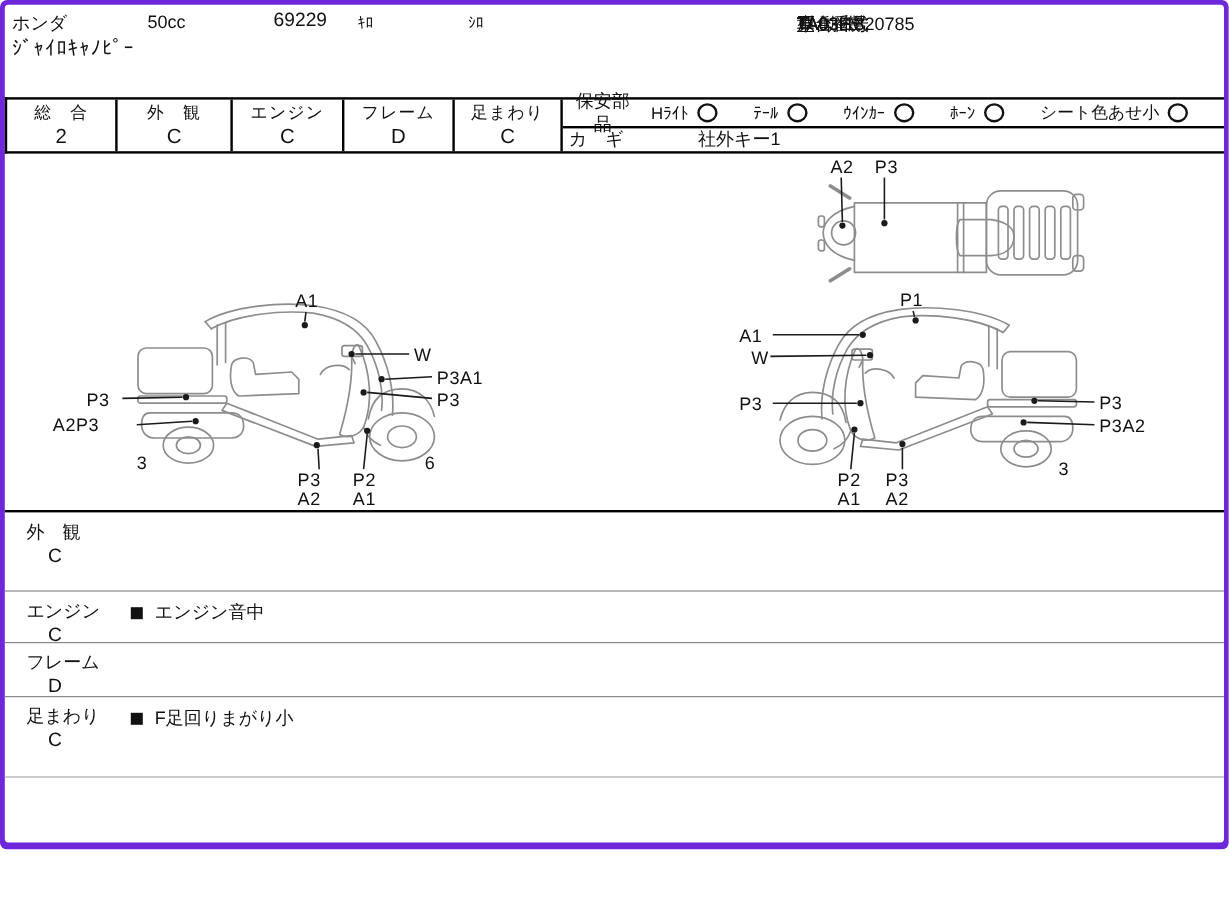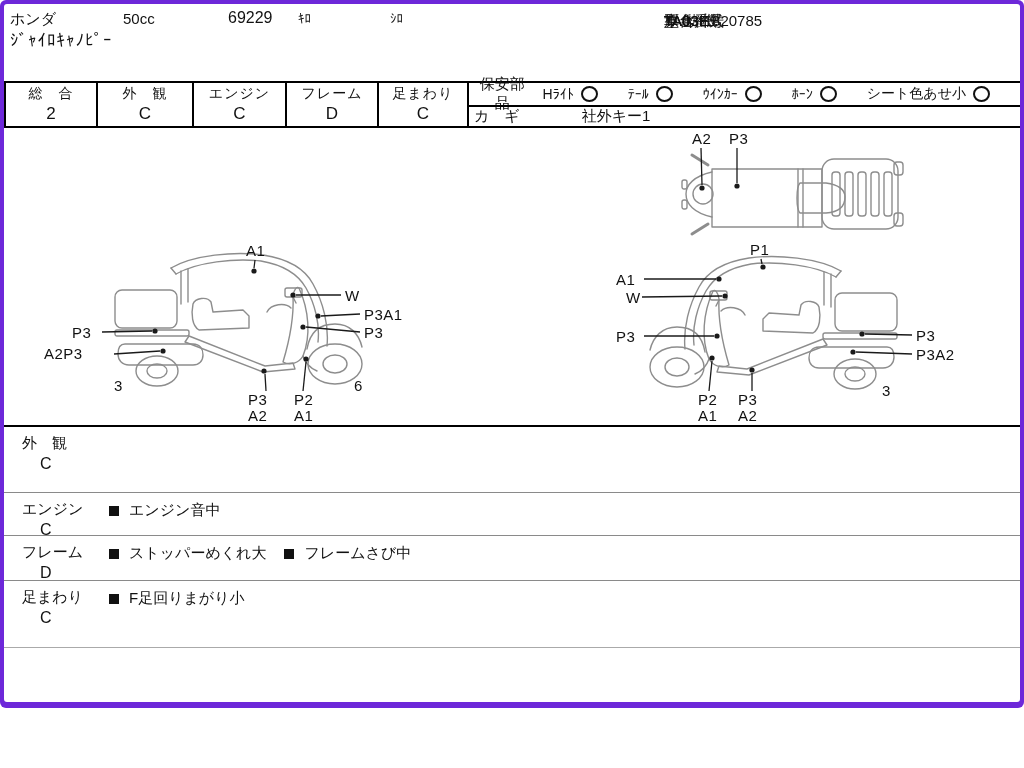--- a/index.html
+++ b/index.html
@@ -264,30 +264,20 @@
       <div class="citems">
             <span class="citem">
               <span class="bullet"></span>
               <span>エンジン音中</span>
             </span>
           </div>
     </div>
     <div class="crow" style="height:45px">
       <div class="clabel">フレーム</div>
       <div class="cgrade">D</div>
-      <div class="citems">
-            <span class="citem">
-              <span class="bullet"></span>
-              <span>ストッパーめくれ大</span>
-            </span>
-            <span class="citem">
-              <span class="bullet"></span>
-              <span>フレームさび中</span>
-            </span>
-          </div>
     </div>
     <div class="crow" style="height:67px">
       <div class="clabel">足まわり</div>
       <div class="cgrade">C</div>
       <div class="citems">
             <span class="citem">
               <span class="bullet"></span>
               <span>F足回りまがり小</span>
             </span>
           </div>

